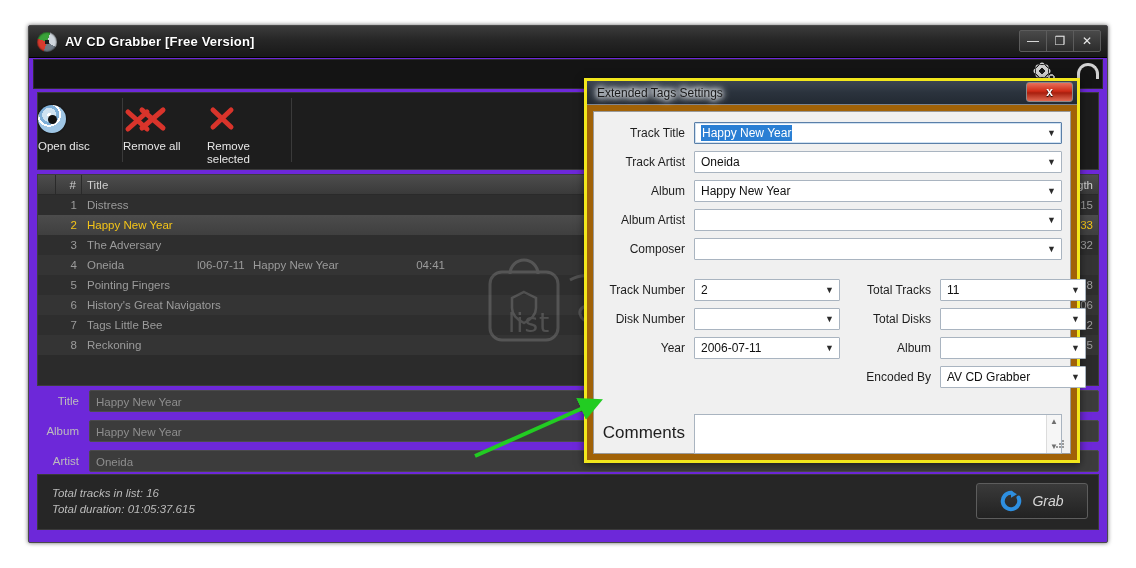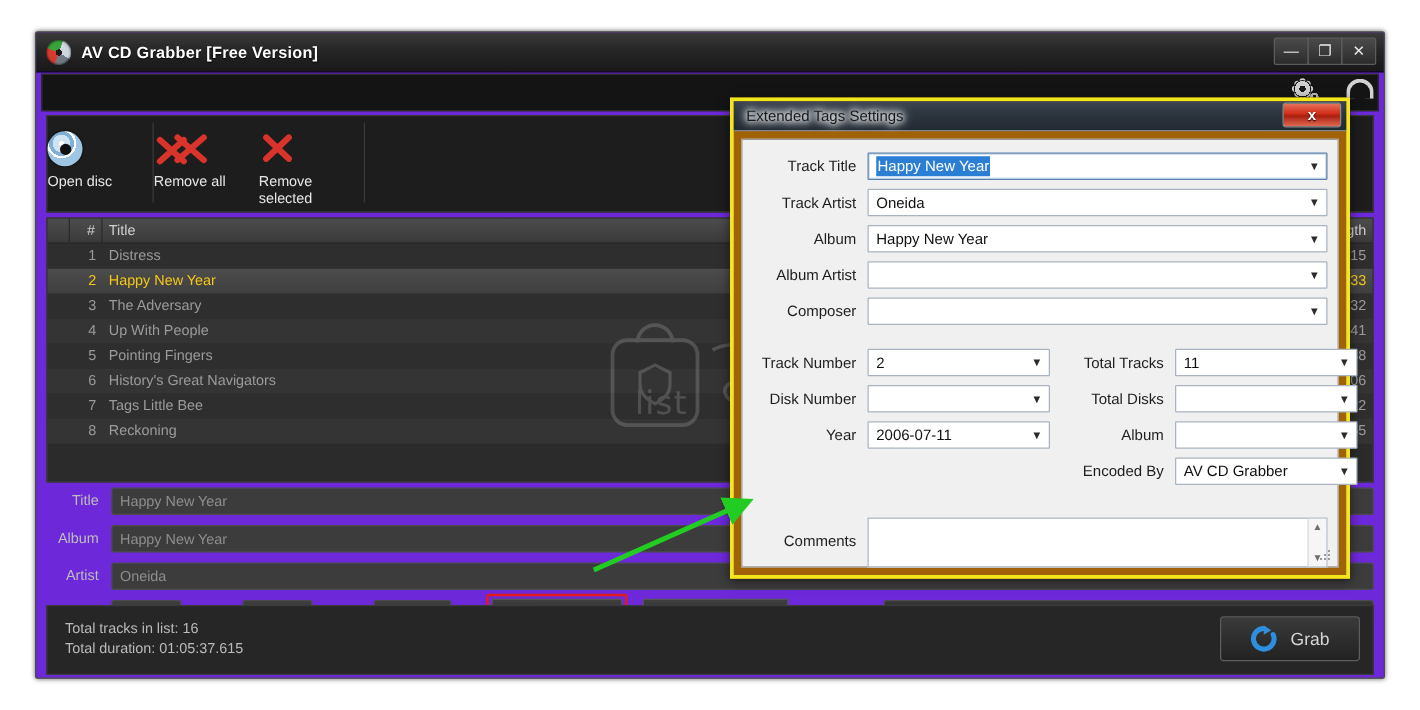--- a/index.html
+++ b/index.html
@@ -173,22 +173,22 @@
   .combo-dark {
     flex: 1 1 auto; height: 22px;
     background: #343434; border: 1px solid #4b4b4b; border-radius: 2px;
     color: #7e7e7e; font-size: 11.5px; line-height: 20px; padding: 0 6px;
     display: flex; align-items: center; justify-content: space-between;
   }
   .combo-dark .arw { color: #9a9a9a; font-size: 9px; }
 
   
   .statusbar {
-    position: absolute; left: 8px; bottom: 2px; right: 8px; height: 56px;
-    background: #262626; border: 1px solid #3a3a3a;
+    position: absolute; left: 8px; bottom: 12px; right: 8px; height: 56px;
+    background: #262626; border: 1px solid #3a3a3a; font-style: italic;
   }
   .status-text {
     position: absolute; left: 14px; top: 10px;
     color: #bbbbbb; font-size: 11.5px; line-height: 16px; white-space: pre-line;
   }
   .grab-btn {
     position: absolute; right: 10px; top: 8px;
     width: 112px; height: 36px;
     background: linear-gradient(180deg,#3a3a3a,#222);
     border: 1px solid #5d5d5d; border-radius: 3px;
@@ -249,21 +249,21 @@
   .combo-wide { flex: 1 1 auto; }
   .sel-text { background: #2a7fd4; color: #ffffff; padding: 1px 1px; }
 
   .grid2 { display: flex; align-items: center; height: 22px; margin-bottom: 7px; }
   .g-left-label { flex: 0 0 92px; text-align: right; padding-right: 9px; color: #1e1e1e; font-size: 12px; }
   .g-left-combo { flex: 0 0 146px; }
   .g-right-label { flex: 0 0 100px; text-align: right; padding-right: 9px; color: #1e1e1e; font-size: 12px; }
   .g-right-combo { flex: 0 0 146px; }
 
   .comments-row { display: flex; align-items: flex-start; margin-top: 26px; }
-  .comments-label { flex: 0 0 92px; text-align: right; padding-right: 9px; color: #1e1e1e; font-size: 12px; line-height: 38px; }
+  .comments-label { flex: 0 0 92px; text-align: right; padding-right: 9px; color: #1e1e1e; font-size: 17px; line-height: 38px; }
   .textarea-wrap {
     flex: 1 1 auto; height: 40px; background: #ffffff;
     border: 1px solid #a9b4c0; display: flex;
   }
   .ta-field { flex: 1 1 auto; }
   .ta-scroll {
     width: 15px; flex: 0 0 15px; background: #f6f6f6;
     border-left: 1px solid #dcdcdc;
     display: flex; flex-direction: column; justify-content: space-between;
     align-items: center; padding: 2px 0;
@@ -389,21 +389,20 @@
             <div class="td c-num">3</div>
             <div class="td c-title">The Adversary</div>
             <div class="td c-artist">Oneida</div>
             <div class="td c-date">l06-07-11</div>
             <div class="td c-album">Happy New Year</div>
             <div class="td c-len">03:32</div>
           </div>
           <div class="trow even">
             <div class="td c-gut"></div>
             <div class="td c-num">4</div>
-            <div class="td c-title">Up With People</div>
             <div class="td c-artist">Oneida</div>
             <div class="td c-date">l06-07-11</div>
             <div class="td c-album">Happy New Year</div>
             <div class="td c-len">04:41</div>
           </div>
           <div class="trow odd">
             <div class="td c-gut"></div>
             <div class="td c-num">5</div>
             <div class="td c-title">Pointing Fingers</div>
             <div class="td c-artist">Oneida</div>

